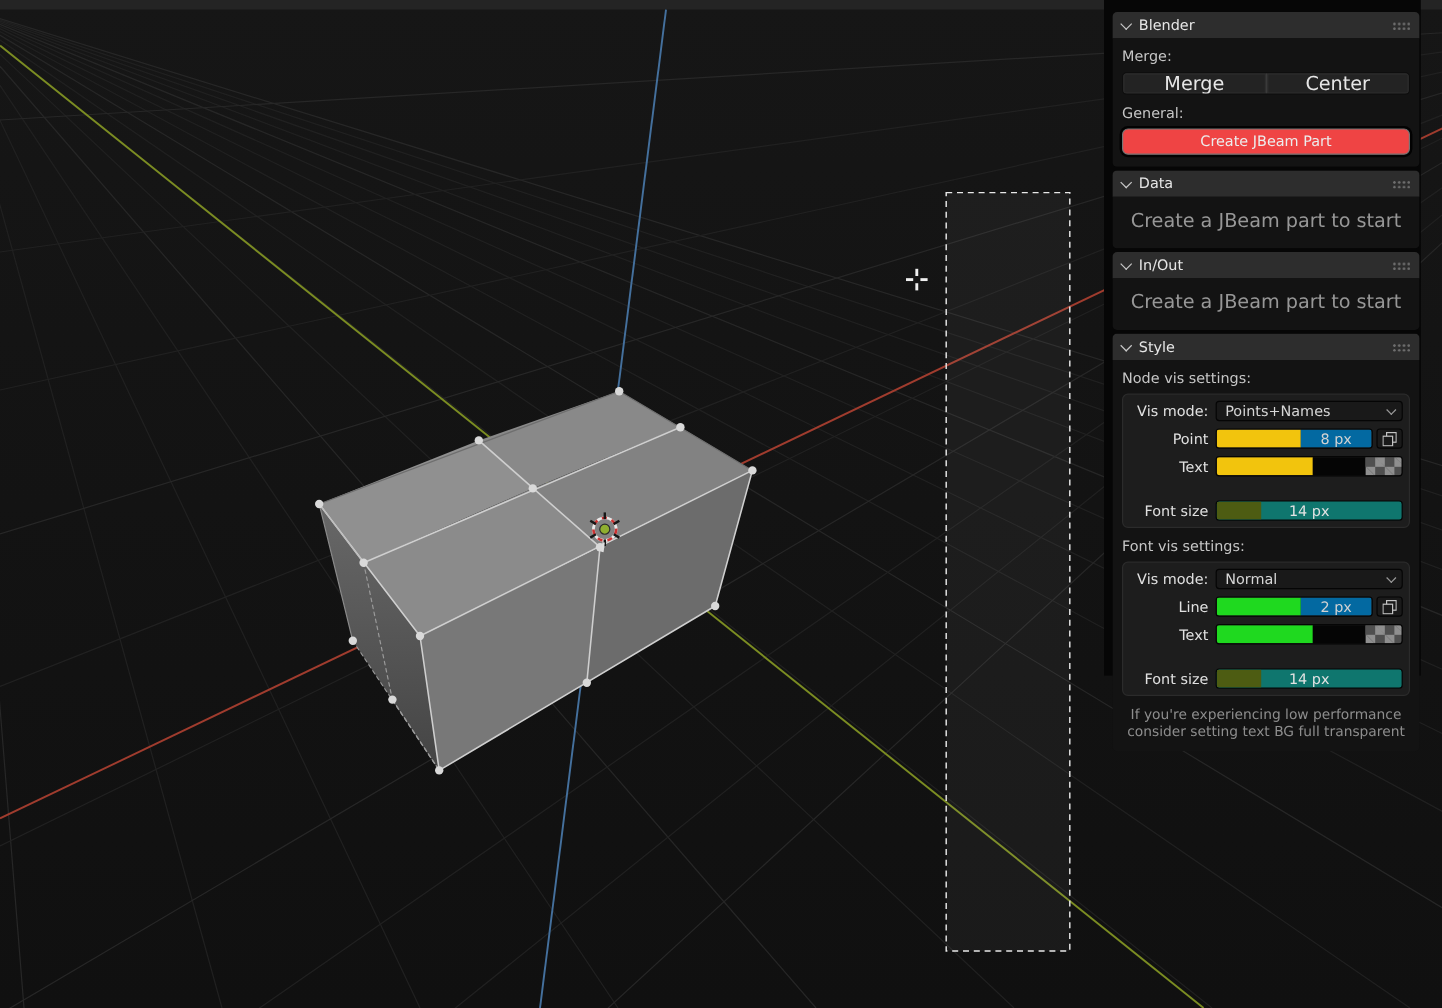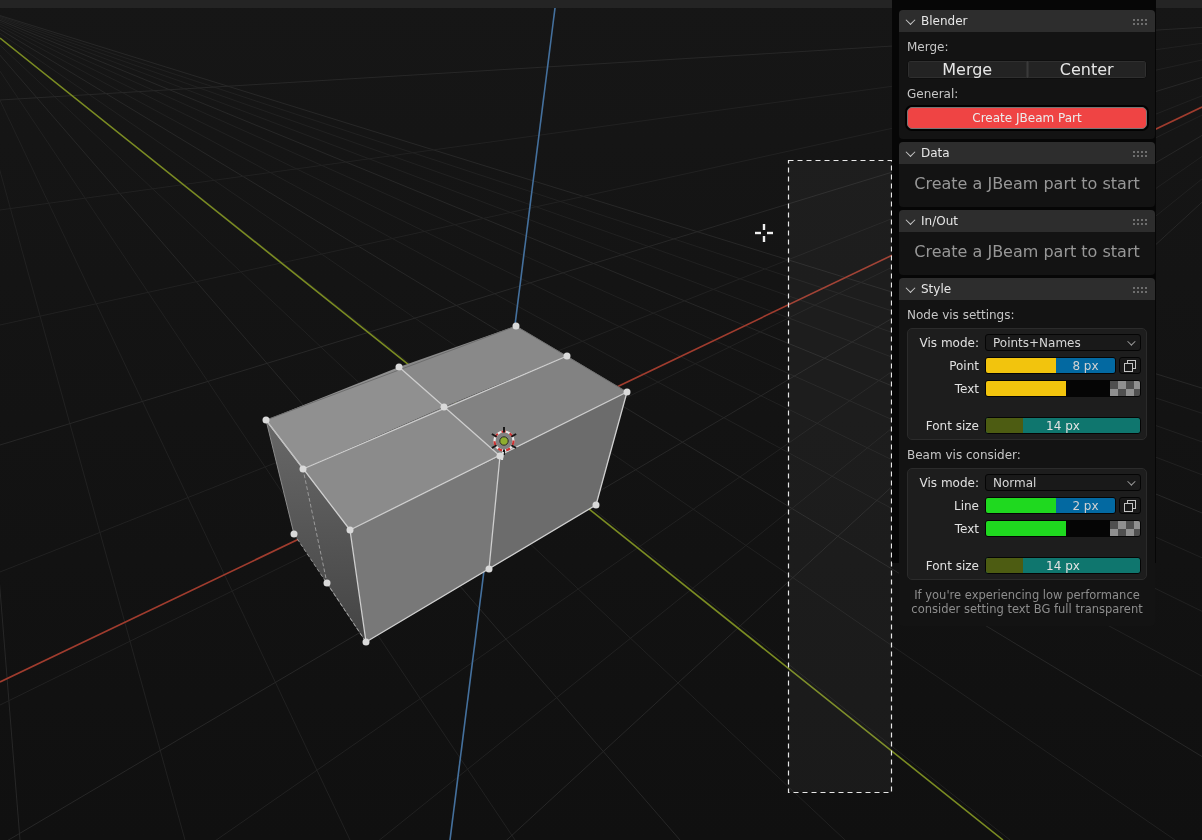--- a/index.html
+++ b/index.html
@@ -3,21 +3,21 @@
 <meta charset="utf-8">
 <style>
   html,body{margin:0;padding:0;background:#000;}
   #stage{position:relative;width:1202px;height:840px;overflow:hidden;
          background:linear-gradient(#161616,#101010);
          font-family:"DejaVu Sans","Liberation Sans",sans-serif;}
   #topbar{position:absolute;left:0;top:0;width:1202px;height:8px;background:#242424;}
   #vp{position:absolute;left:0;top:0;}
 
   
-  #panel{position:absolute;left:892px;top:0;width:264px;height:563px;
+  #panel{position:absolute;left:920px;top:0;width:264px;height:563px;
          background:#060606;box-sizing:border-box;padding:10px 1px 0 7px;}
   .section{border-radius:4px;overflow:hidden;margin-bottom:3px;}
   .sec-header{height:22px;background:#2d2d2d;display:flex;align-items:center;
               padding:0 8px;gap:7px;cursor:pointer;}
   .sec-title{font-size:12px;color:#e6e6e6;}
   .chev{width:6px;height:6px;border-right:1.5px solid #c8c8c8;border-bottom:1.5px solid #c8c8c8;
         transform:rotate(45deg) translate(-1px,-1px);flex:0 0 auto;}
   .grip{margin-left:auto;width:15px;height:7px;
         background-image:radial-gradient(#6e6e6e 1px,transparent 1.2px);
         background-size:4px 4px;background-position:0 0;}
@@ -252,21 +252,21 @@
             <div class="vlabel">Font size</div>
             <div class="vcontrol">
               <div class="slider">
                 <div class="fill" style="background: rgb(77, 92, 18);"></div>
                 <div class="sval">14 px</div>
               </div>
             </div>
           </div>
         </div>
 
-        <div class="plabel">Beam vis consider:</div>
+        <div class="plabel">Font vis settings:</div>
 
         <div class="group-box">
           <div class="vrow">
             <div class="vlabel">Vis mode:</div>
             <div class="vcontrol">
               <div class="dropdown">
                 <span>Normal</span>
                 <span class="dd-chev"></span>
               </div>
             </div>

